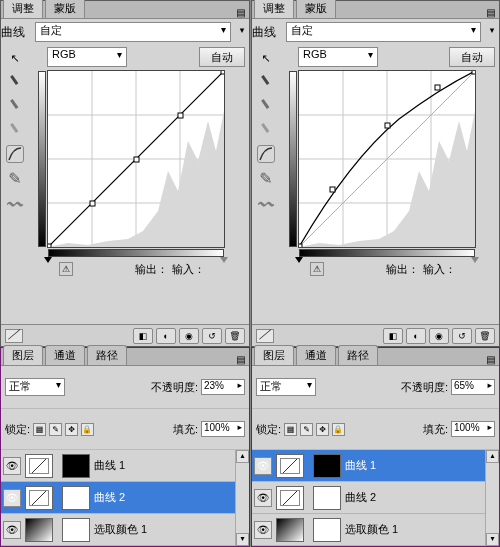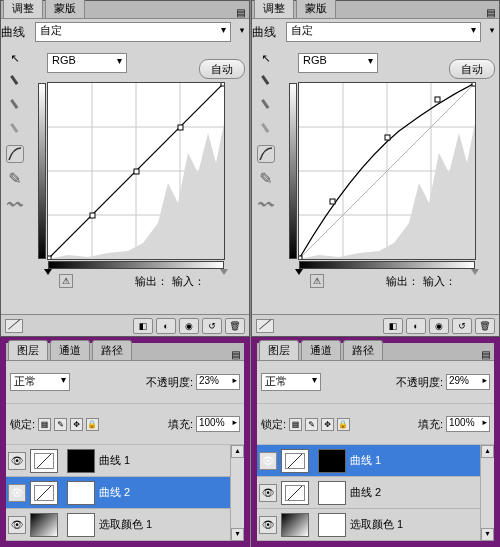--- a/index.html
+++ b/index.html
@@ -27,21 +27,21 @@
 .toolbtn.pencil { opacity:.6; }
 .eyedrop { width:14px; height:14px; transform:rotate(-35deg); }
 .eyedrop::before { content:""; display:block; width:3px; height:10px; background:#444; margin:0 auto; }
 .curve-icon { width:16px; height:16px; }
 .hand { font-size:11px; }
 
 .curvebox { flex:1; display:flex; flex-direction:column; }
 .channel-row { display:flex; gap:4px; align-items:center; margin-bottom:3px; padding-left:18px; }
 .chan-select { width:80px; height:20px; border:1px solid #888; background:#fff; font-size:11px; padding:0 4px; position:relative; }
 .chan-select::after { content:"▾"; position:absolute; right:4px; top:1px; font-size:10px; }
-.auto-btn { width:46px; height:20px; border:1px solid #888; background:linear-gradient(#f4f4f4,#d8d8d8); border-radius:9px; font-size:11px; margin-left:auto;margin-top:12px; }
+.auto-btn { width:46px; height:20px; border:1px solid #888; background:linear-gradient(#f4f4f4,#d8d8d8); border-radius:0; font-size:11px; margin-left:auto; }
 
 .graph-wrap { position:relative; width:178px; height:178px; border:1px solid #444; background:#fff; align-self:flex-start; margin-left:18px; }
 .graph-wrap svg { position:absolute; inset:0; }
 .hist { fill:#d8d8d8; }
 .grid line { stroke:#c8c8c8; stroke-width:1; }
 .base-diag { stroke:#b0b0b0; stroke-width:1; }
 .curve { stroke:#000; stroke-width:1.2; fill:none; }
 .pt { fill:#fff; stroke:#000; stroke-width:1; }
 
 .grad-strip { position:absolute; }
@@ -55,21 +55,21 @@
 .output-row span:nth-child(2) { margin-left:40px; }
 .warn-ico { width:14px; height:14px; border:1px solid #888; display:inline-flex; align-items:center; justify-content:center; font-size:9px; margin-right:18px; }
 
 .foot { margin-top:auto; border-top:1px solid #888; background:#d0d0d0; display:flex; align-items:center; height:22px; padding:0 4px; gap:3px; }
 .foot .fb { width:20px; height:16px; border:1px solid #888; background:#e0e0e0; border-radius:2px; display:flex; align-items:center; justify-content:center; font-size:9px; }
 .foot .sp { flex:1; }
 .mini-curve { border:1px solid #888; width:18px; height:14px; background:#e8e8e8; position:relative; }
 .mini-curve::after { content:""; position:absolute; inset:2px; border-bottom:1.5px solid #333; border-left:1.5px solid transparent; transform:skewY(-40deg); transform-origin:bottom left; }
 
 
-.layers-panel { background:#d4d4d4; border:6px solid #701a75; flex:1; display:flex; flex-direction:column; font-size:11px; }
+.layers-panel { background:#d4d4d4; border:1px solid #701a75; flex:1; display:flex; flex-direction:column; font-size:11px; }
 .lay-row { display:flex; align-items:center; padding:12px 4px; gap:3px; border-bottom:1px solid #bbb; }
 .blend { width:60px; height:18px; border:1px solid #888; background:#fff; padding:0 3px; position:relative; }
 .blend::after { content:"▾"; position:absolute; right:3px; top:0; font-size:10px; }
 .spacer { flex:1; }
 .pct-box { width:44px; height:16px; border:1px solid #888; background:#fff; padding:0 2px; position:relative; font-size:10px; }
 .pct-box::after { content:"▸"; position:absolute; right:2px; top:0; font-size:9px; }
 .lock-ico { width:13px; height:13px; border:1px solid #888; background:#e8e8e8; display:inline-flex; align-items:center; justify-content:center; font-size:8px; }
 
 .layer-list { flex:1; background:#d4d4d4; overflow:hidden; }
 .layer { display:flex; align-items:center; height:32px; border-bottom:1px solid #b4b4b4; padding:0 2px; gap:4px; }
@@ -309,21 +309,21 @@
     <div class="tabrow">
       <div class="tab active">图层</div>
       <div class="tab">通道</div>
       <div class="tab">路径</div>
       <div class="tab-menu">▤</div>
     </div>
     <div class="lay-row">
       <div class="blend">正常</div>
       <div class="spacer"></div>
       <span>不透明度:</span>
-      <div class="pct-box">29%</div>
+      <div class="pct-box">65%</div>
     </div>
     <div class="lay-row">
       <span>锁定:</span>
       <div class="lock-ico">▦</div>
       <div class="lock-ico">✎</div>
       <div class="lock-ico">✥</div>
       <div class="lock-ico">🔒</div>
       <div class="spacer"></div>
       <span>填充:</span>
       <div class="pct-box">100%</div>

